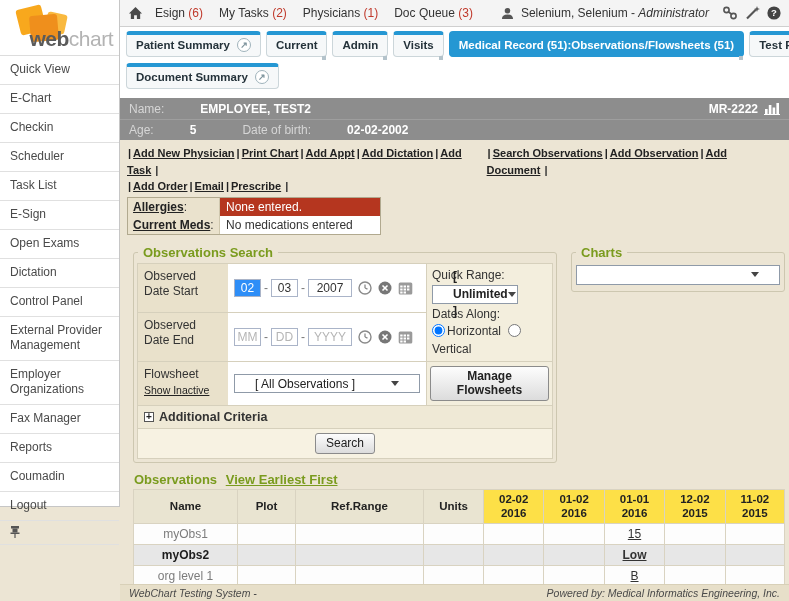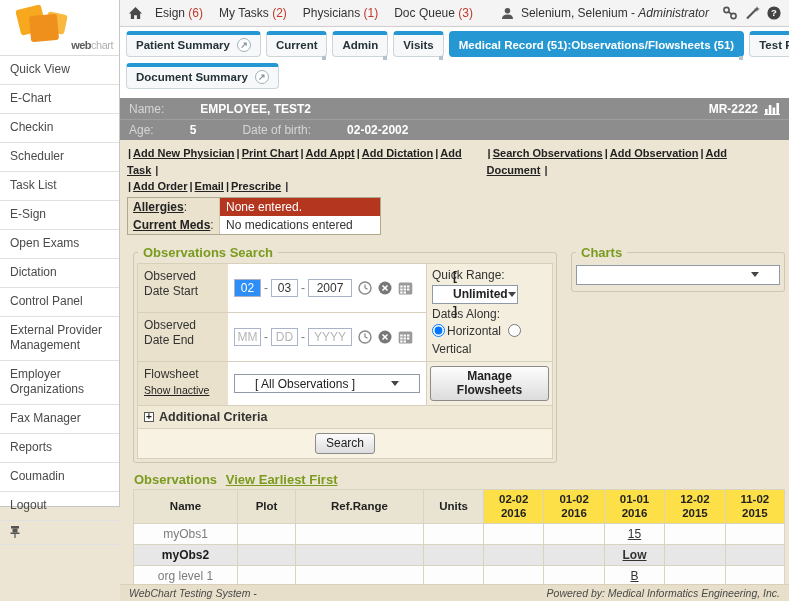--- a/index.html
+++ b/index.html
@@ -8,21 +8,21 @@
     position:relative; overflow:hidden;
     font-family:"Liberation Sans", sans-serif;
     background:#ece5d4; color:#333; font-size:12px;
   }
   a { color:#222; text-decoration:underline; cursor:pointer; }
 
   
   .sidebar { position:absolute; left:0; top:0; width:120px; height:507px;
     background:#fff; border-right:1px solid #c6c6c6; border-bottom:1px solid #c6c6c6; z-index:5; }
   .logo { position:relative; height:56px; border-bottom:1px solid #ddd; }
-  .logo-text { position:absolute; right:6px; bottom:4px; font-size:11px; letter-spacing:-0.5px;margin-top:6px; }
+  .logo-text { position:absolute; right:6px; bottom:4px; font-size:21px; letter-spacing:-0.5px;margin-top:6px; }
   .logo-text .lb { font-weight:bold; color:#5b5b5b; }
   .logo-text .ll { color:#b3b3b3; }
   .side-item { padding:6px 10px 7px; border-bottom:1px solid #e0e0e0; color:#4a4a4a;
     font-size:12px; line-height:1.25; cursor:pointer; }
   .pin-row { padding:5px 10px 6px; border-bottom:1px solid #e0e0e0; }
 
   
   .main { position:absolute; left:120px; top:0; right:0; bottom:0; }
 
   .topbar { height:27px; background:#f4f4f4; border-bottom:1px solid #cfcfcf;

